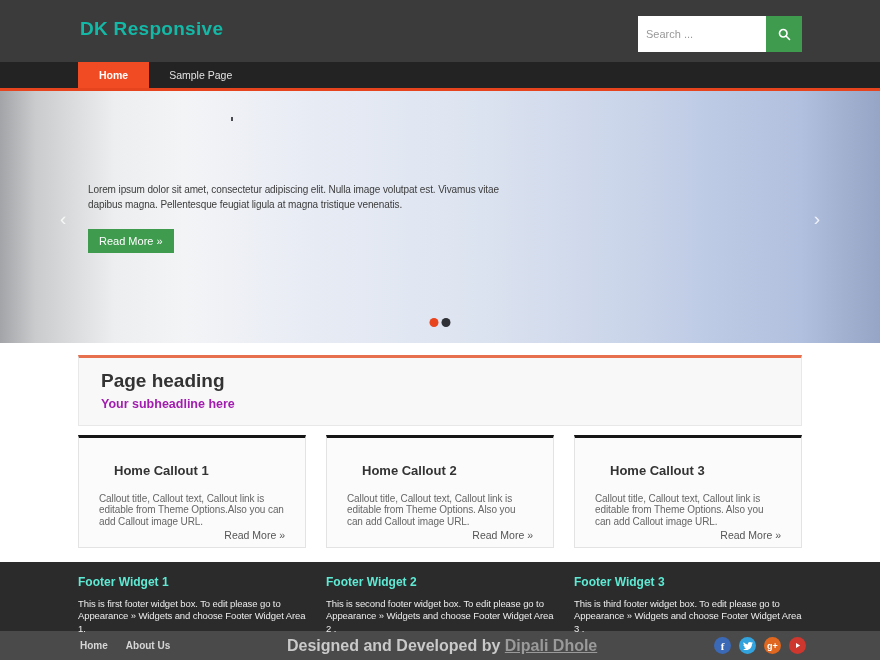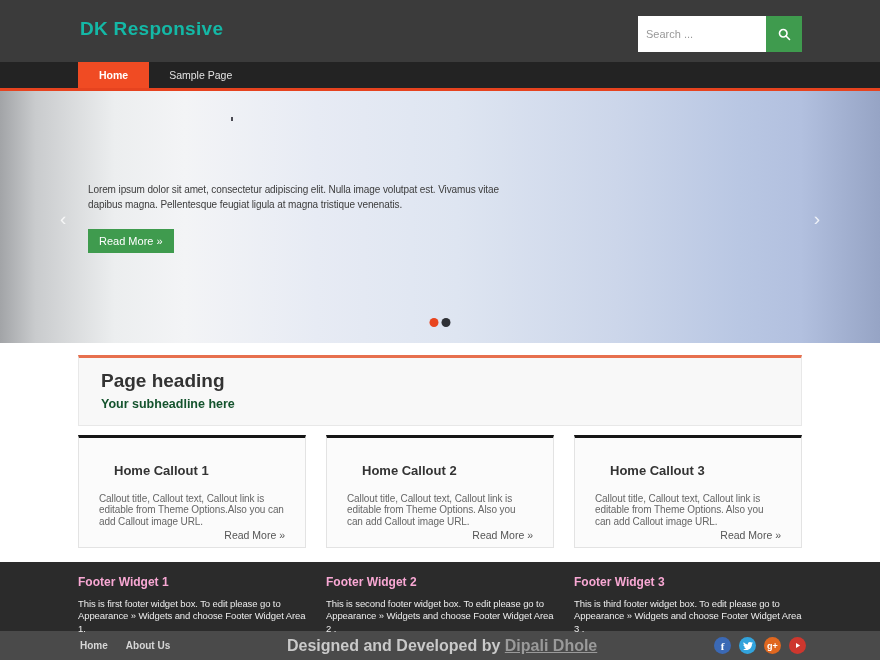--- a/index.html
+++ b/index.html
@@ -30,31 +30,31 @@
   .hero-arrow{position:absolute;top:118px;font-size:19px;color:rgba(255,255,255,.8);cursor:pointer;line-height:1;user-select:none;}
   .hero-arrow.prev{left:60px;}
   .hero-arrow.next{right:60px;}
   .dots{position:absolute;bottom:16px;left:50%;transform:translateX(-50%);display:flex;gap:3px;}
   .dot{width:9px;height:9px;border-radius:50%;background:#2f3136;cursor:pointer;}
   .dot.active{background:#e8451f;}
   
   .main{background:#fff;height:219px;overflow:hidden;}
   .page-heading-box{margin:12px 78px 0;border:1px solid #e8e8e8;border-top:3px solid #e7704e;background:#f8f8f8;padding:12px 22px 14px;}
   .page-heading-box h2{margin:0;font-size:19px;line-height:1.15;font-weight:bold;color:#333;}
-  .subheadline{margin-top:5px;font-size:12.5px;font-weight:bold;color:#14532d;}
+  .subheadline{margin-top:5px;font-size:12.5px;font-weight:bold;color:#a21caf;}
   .note{margin:12px 0 0;font-size:11px;color:#8a8a8a;}
   .callouts{display:flex;gap:20px;margin:9px 78px 0;}
   .callout{flex:1;background:#fbfbfb;border:1px solid #e3e3e3;border-top:3px solid #161616;padding:10px 20px 6px;box-sizing:border-box;}
   .callout h3{margin:15px;font-size:13px;font-weight:bold;color:#333;}
   .callout p{margin:8px 0 0;font-size:10px;line-height:1.16;color:#666;letter-spacing:-.1px;}
   .read-more{display:block;text-align:right;font-size:10.5px;color:#555;margin-top:1px;text-decoration:none;cursor:pointer;}
   
   .footer{background:#2b2b2b;height:69px;box-sizing:border-box;padding:13px 78px 0;display:flex;gap:20px;}
   .fw{flex:1;}
-  .fw h4{margin:0;font-size:12px;font-weight:bold;color:#f9a8d4;}
+  .fw h4{margin:0;font-size:12px;font-weight:bold;color:#5eead4;}
   .fw p{margin:9px 0 0;font-size:9.5px;line-height:1.3;color:#ececec;letter-spacing:-.1px;}
   
   .footer-bottom{background:#4a4a4a;height:29px;display:flex;align-items:center;padding:0 74px 0 80px;box-sizing:border-box;}
   .fb-links{display:flex;gap:18px;}
   .fb-links a{font-size:10px;font-weight:bold;color:#d6d6d6;text-decoration:none;cursor:pointer;}
   .credit{flex:1;text-align:center;font-size:16px;font-weight:bold;color:#c9c9c9;}
   .credit a{color:#9a9a9a;text-decoration:underline;cursor:pointer;}
   .social{display:flex;gap:8px;}
   .social-icon{width:17px;height:17px;border-radius:50%;display:flex;align-items:center;justify-content:center;color:#fff;cursor:pointer;}
   .social-icon.fb{background:#3b69b5;font-size:11px;font-weight:bold;font-family:"Liberation Serif",serif;}

